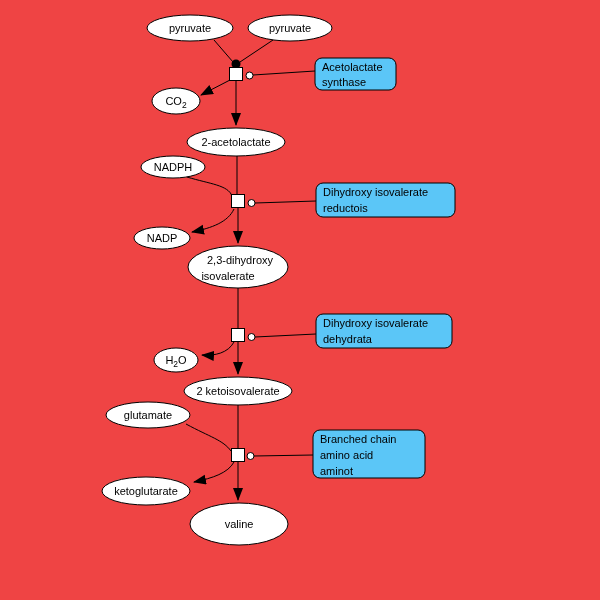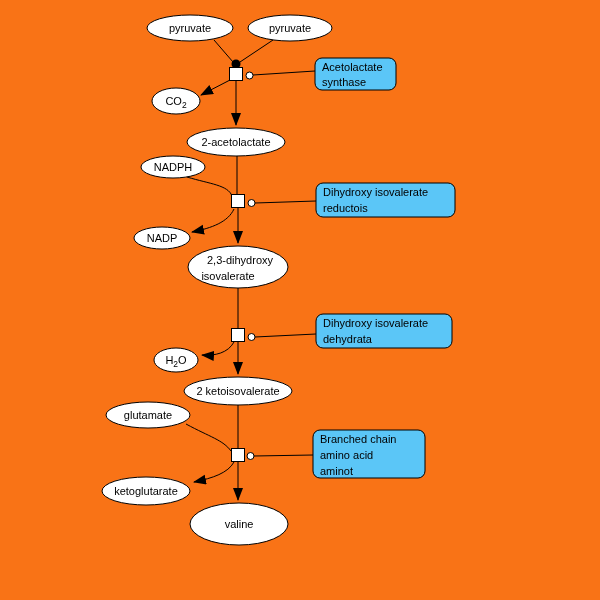--- a/index.html
+++ b/index.html
@@ -7,21 +7,21 @@
     padding: 0;
     background: #ffffff;
     width: 600px;
     height: 600px;
     overflow: hidden;
   }
   .canvas {
     position: relative;
     width: 600px;
     height: 600px;
-    background: #f97316;
+    background: #ef4444;
   }
   svg {
     display: block;
     font-family: "Liberation Sans", "DejaVu Sans", sans-serif;
   }
   .node-label {
     font-size: 11px;
     fill: #000000;
   }
   .sub {

